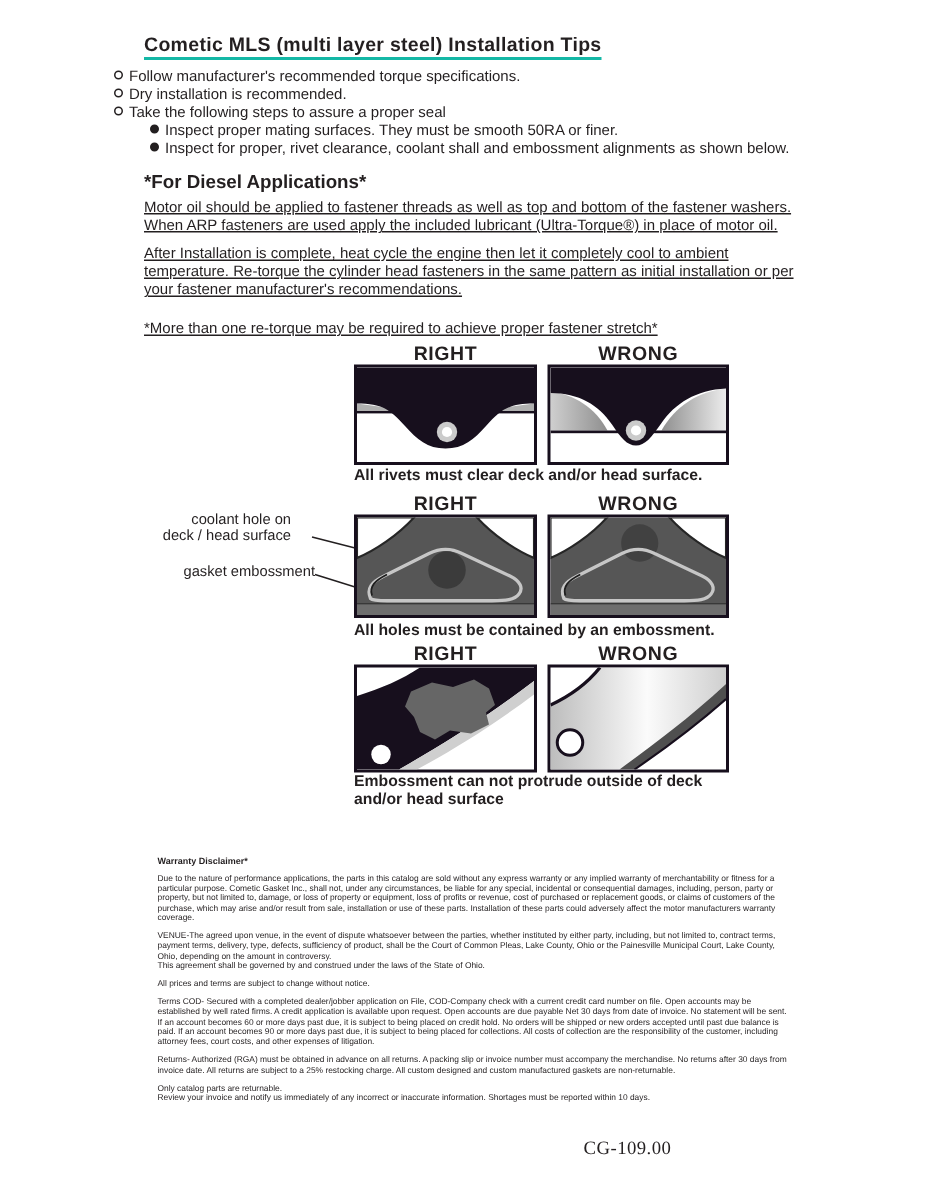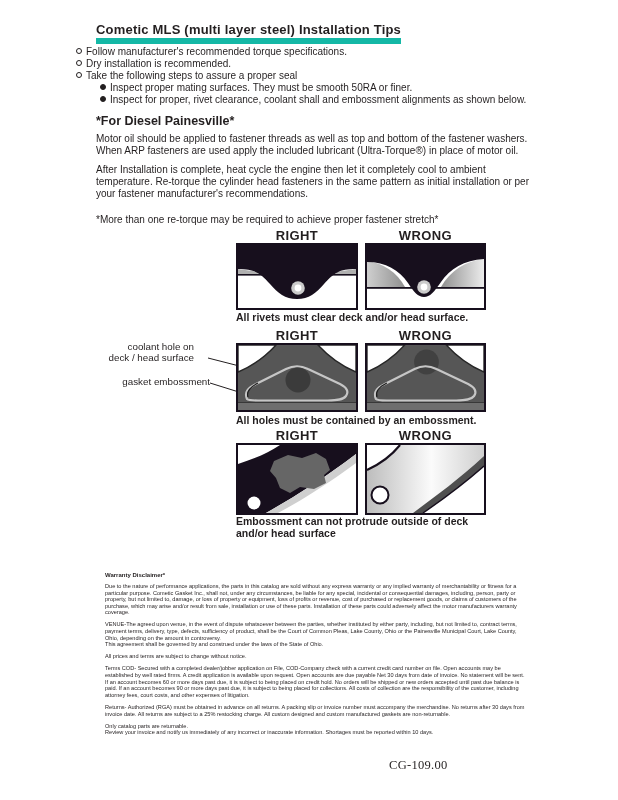--- a/index.html
+++ b/index.html
@@ -3,30 +3,30 @@
 <meta charset="utf-8">
 <style>
   html,body{margin:0;padding:0;background:#ffffff;}
   .page{
     position:relative;width:618px;height:800px;background:#ffffff;overflow:hidden;
     font-family:"Liberation Sans","DejaVu Sans",sans-serif;color:#231f20;
   }
   .abs{position:absolute;}
   .title{
     left:96px;top:22px;font-size:13px;font-weight:bold;letter-spacing:.2px;
-    border-bottom:6px solid #14b8a6;padding-bottom:1px;margin:0;
+    border-bottom:2px solid #14b8a6;padding-bottom:1px;margin:0;
   }
   .bullets{left:76px;top:46px;font-size:10px;line-height:12px;}
   .b-row{white-space:nowrap;}
   .b-row.sub{margin-left:24px;}
   .b-dot{display:inline-block;width:4px;height:4px;border:1px solid #231f20;border-radius:50%;
     margin-right:4px;vertical-align:1px;}
   .b-dot.filled{background:#231f20;}
   .diesel-h{left:96px;top:114px;font-size:12.5px;font-weight:bold;margin:0;}
-  .body-p{font-size:10px;line-height:12.2px;margin:0;}
+  .body-p{font-size:10px;line-height:12.2px;margin:0;text-decoration:underline;}
   .p1{left:96px;top:133px;width:452px;}
   .p2{left:96px;top:164px;width:446px;}
   .p3{left:96px;top:214px;width:452px;}
   .dg-label{font-size:13px;font-weight:600;letter-spacing:.4px;text-align:center;}
   .fig{box-sizing:border-box;border:2px solid #170f1d;background:#fff;}
   .fig svg{display:block;width:100%;height:100%;}
   .caption{font-size:10.5px;font-weight:600;white-space:pre-line;line-height:11.5px;}
   .side-label{font-size:9.8px;line-height:10.5px;text-align:right;white-space:pre-line;}
   .legal{left:105px;top:572px;width:420px;}
   .legal h3{font-size:6px;font-weight:bold;margin:0 0 5px 0;}
@@ -51,21 +51,21 @@
       <span class="b-dot"></span><span>Take the following steps to assure a proper seal</span>
     </div>
     <div class="b-row sub">
       <span class="b-dot filled"></span><span>Inspect proper mating surfaces.  They must be smooth 50RA or finer.</span>
     </div>
     <div class="b-row sub">
       <span class="b-dot filled"></span><span>Inspect for proper, rivet clearance, coolant shall and embossment alignments as shown below.</span>
     </div>
   </div>
 
-  <h2 class="abs diesel-h">*For Diesel Painesville*</h2>
+  <h2 class="abs diesel-h">*For Diesel Applications*</h2>
   <p class="abs body-p p1">Motor oil should be applied to fastener threads as well as top and bottom of the fastener washers. When ARP fasteners are used apply the included lubricant (Ultra-Torque®) in place of motor oil.</p>
   <p class="abs body-p p2">After Installation is complete, heat cycle the engine then let it completely cool to ambient temperature. Re-torque the cylinder head fasteners in the same pattern as initial installation or per your fastener manufacturer's recommendations.</p>
   <p class="abs body-p p3">*More than one re-torque may be required to achieve proper fastener stretch*</p>
 
   <div class="abs dg-label" style="left:236px;top:228px;width:122px;">RIGHT</div>
   <div class="abs dg-label" style="left:365px;top:228px;width:121px;">WRONG</div>
 
   <div class="abs fig" style="left:236px;top:243px;width:122px;height:67px;">
     <svg viewBox="0 0 118 63" preserveAspectRatio="none">
       <polygon points="0,24 36,29 0,29" fill="#b0b0b0"></polygon>

